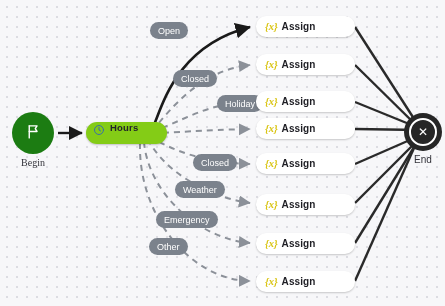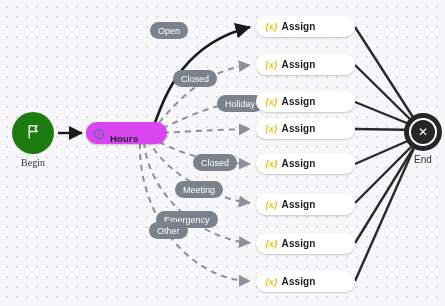--- a/index.html
+++ b/index.html
@@ -41,23 +41,23 @@
   }
   .end-label{
     position:absolute;left:392px;top:154px;width:62px;text-align:center;
     font-size:10px;color:#33333a;
   }
 
   
   .hours-node{
     position:absolute;left:86px;top:122px;height:22px;
     min-width:62px;padding:0 12px 0 7px;
-    background:#d946ef;border-radius:11px;
+    background:#84cc16;border-radius:11px;
     box-shadow:0 1px 2px rgba(0,0,0,.22);
-    display:flex;align-items:flex-end;gap:5px;
+    display:flex;align-items:flex-start;gap:5px;
   }
   .hours-node .txt{font-size:9.5px;font-weight:bold;color:#23232a;letter-spacing:.2px;}
 
   
   .card{
     position:absolute;left:256px;width:99px;height:21px;
     background:#ffffff;border-radius:10px;
     box-shadow:0 1px 2px rgba(0,0,0,.2);
     display:flex;align-items:center;gap:4px;padding-left:9px;
     box-sizing:border-box;
@@ -145,26 +145,26 @@
   <div class="pill" style="left:173px;top:70px;">
     <span>Closed</span>
   </div>
   <div class="pill" style="left:188px;top:95px;margin-left:29px;">
     <span>Holiday</span>
   </div>
   <div class="pill" style="left:193px;top:154px;">
     <span>Closed</span>
   </div>
   <div class="pill" style="left:175px;top:181px;">
-    <span>Meeting</span>
+    <span>Weather</span>
   </div>
   <div class="pill" style="left:156px;top:211px;">
     <span>Emergency</span>
   </div>
-  <div class="pill" style="left:149px;top:222px;">
+  <div class="pill" style="left:149px;top:238px;">
     <span>Other</span>
   </div>
 
   <div class="card" style="top:16px;">
     <span class="vx">{x}</span>
     <span class="lbl">Assign</span>
   </div>
   <div class="card" style="top:54px;">
     <span class="vx">{x}</span>
     <span class="lbl">Assign</span>

